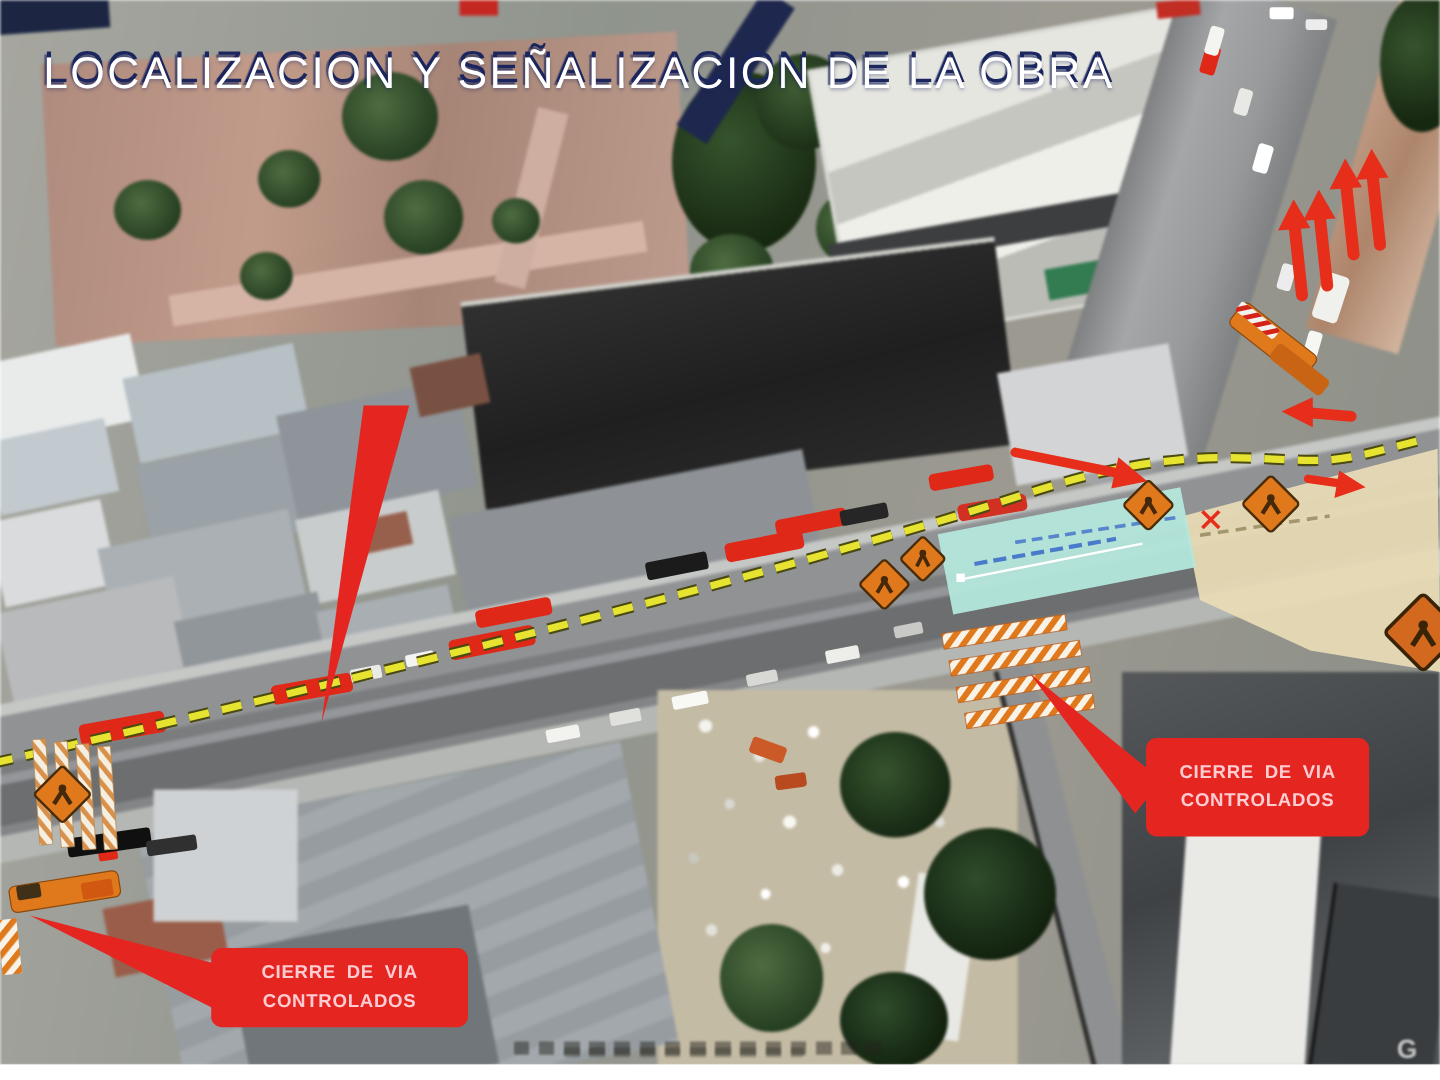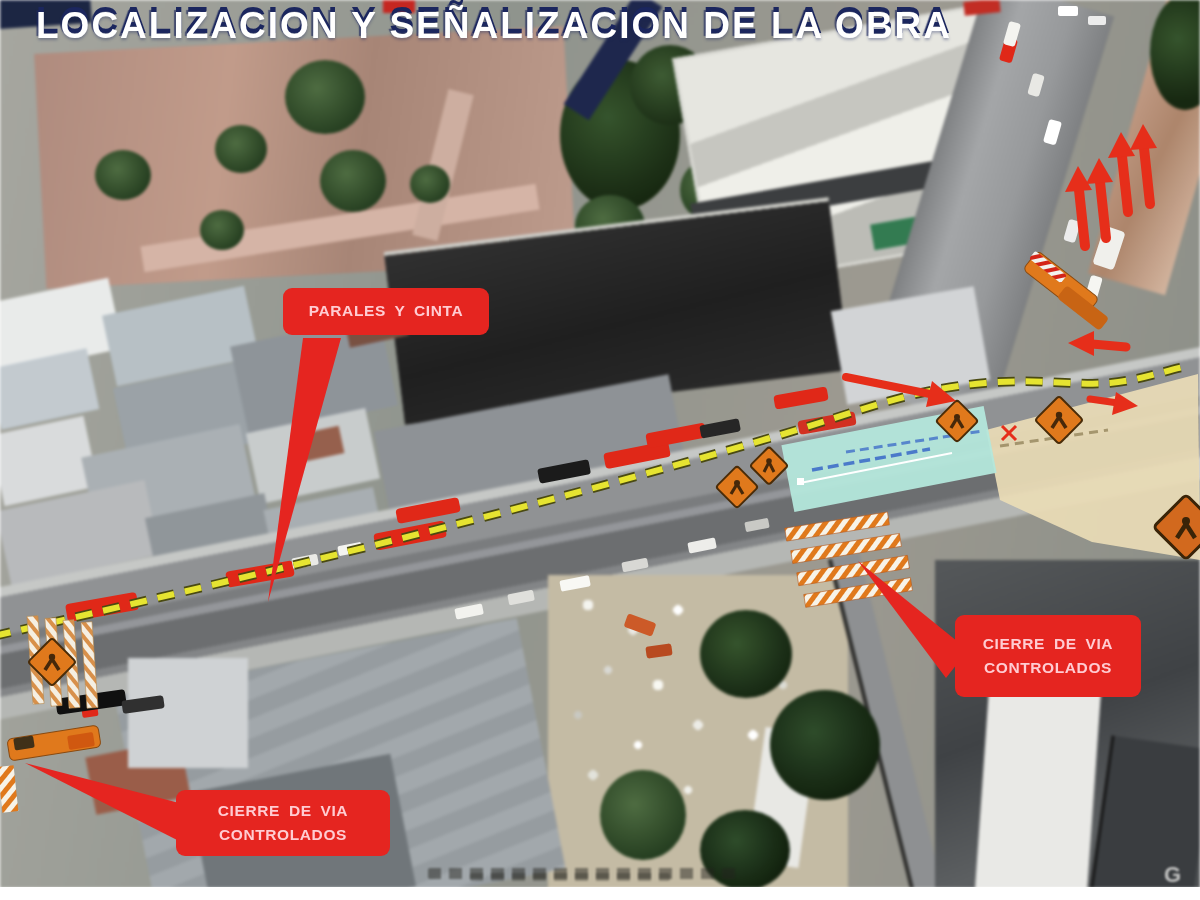--- a/index.html
+++ b/index.html
@@ -6,21 +6,21 @@
   .stage{position:relative;width:1200px;height:900px;overflow:hidden;background:#fff;font-family:"Liberation Sans",sans-serif;}
   .map{position:absolute;left:0;top:0;width:1200px;height:888px;filter:blur(1.4px) saturate(.92);overflow:hidden;
        background:linear-gradient(100deg,#a6a69e,#8f948c 38%,#9c998f 68%,#8a8e86);}
   .b{position:absolute;}
   .t{position:absolute;border-radius:50%;background:radial-gradient(circle at 40% 38%,#4c6d3e,#24401f 72%);}
   .overlay{position:absolute;left:0;top:0;filter:blur(.55px);}
   .callout{position:absolute;display:flex;flex-direction:column;align-items:center;justify-content:center;
            background:var(--callout-red,#e52520);border-radius:9px;color:var(--callout-text,#ffccd2);
            font-weight:bold;font-size:15.5px;letter-spacing:.6px;word-spacing:4px;line-height:1.55;
            text-align:center;filter:blur(.35px);}
-  .title{position:absolute;left:36px;top:5px;width:1130px;font-size:37px;font-weight:700;letter-spacing:2px;
+  .title{position:absolute;left:36px;top:40px;width:1130px;font-size:37px;font-weight:400;letter-spacing:2px;
          color:var(--title-fill,#fff);white-space:nowrap;filter:blur(.3px);
          text-shadow:0 -5px 0 var(--title-shadow,#1b265e),-2px -2px 1px rgba(27,38,94,.65),0 2px 3px rgba(27,38,94,.35);}
   .smudge{position:absolute;opacity:.6;filter:blur(1.1px);border-radius:2px;
           background:repeating-linear-gradient(90deg,rgba(35,35,30,.8) 0 13px,rgba(35,35,30,0) 13px 21px);}
   .gletter{position:absolute;left:1164px;top:862px;font-size:22px;font-weight:bold;color:#dcdcda;opacity:.85;filter:blur(.8px);}
   .strip{position:absolute;left:0;top:887px;width:1200px;height:13px;background:#fff;}
   .speckles{background-image:
      radial-gradient(circle 9px at 40px 30px,#f4f4ef 0 60%,transparent 61%),
      radial-gradient(circle 8px at 85px 55px,#e8e8e2 0 60%,transparent 61%),
      radial-gradient(circle 8px at 130px 35px,#ffffff 0 60%,transparent 61%),
@@ -272,23 +272,20 @@
         <polygon points="1138,406 1116,392 1112,415" stroke="none"></polygon>
     </g>
 
     <polygon points="268,602 303,338 341,338" fill="#e52520"></polygon>
     <polygon points="858,561 968,650 946,678" fill="#e52520"></polygon>
     <polygon points="25,763 183,804 183,843" fill="#e52520"></polygon>
   </svg>
 
   <div class="title">LOCALIZACION Y SEÑALIZACION DE LA OBRA</div>
 
-  <div class="callout" style="left:283px;top:288px;width:206px;height:47px;">
-    <span>PARALES Y CINTA</span>
-  </div>
 
   <div class="callout" style="left:955px;top:615px;width:186px;height:82px;">
     <span>CIERRE DE VIA</span>
     <span>CONTROLADOS</span>
   </div>
 
   <div class="callout" style="left:176px;top:790px;width:214px;height:66px;">
     <span>CIERRE DE VIA</span>
     <span>CONTROLADOS</span>
   </div>

